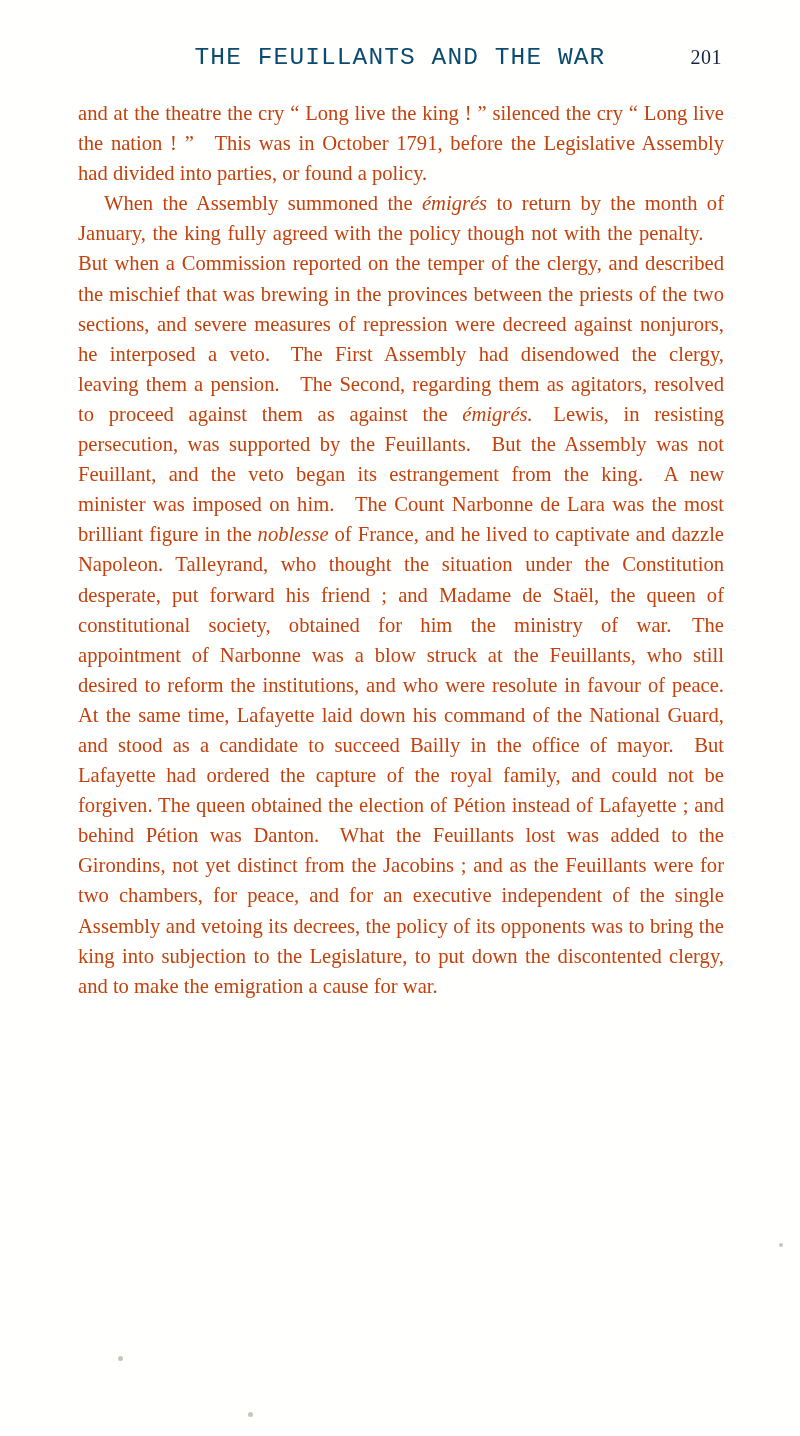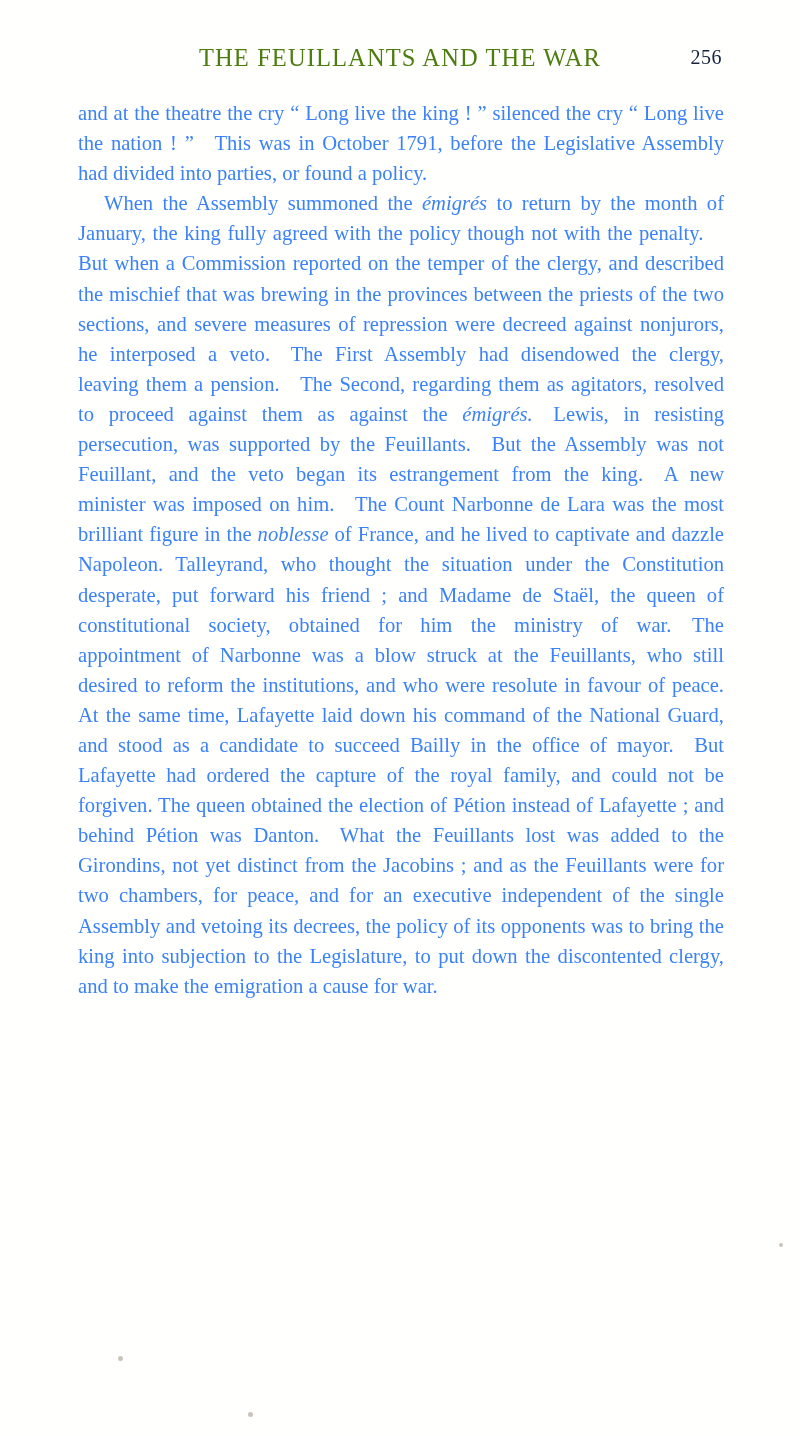--- a/index.html
+++ b/index.html
@@ -27,41 +27,41 @@
     top: 44px;
     left: 78px;
     width: 644px;
     display: flex;
     align-items: baseline;
     justify-content: center;
   }
   .header-title {
     font-size: 24.5px;
     letter-spacing: 1.1px;
-    color: #4d7c0f;
+    color: #0c4a6e;
     white-space: nowrap;
-    font-family: Liberation Serif, serif;
+    font-family: Liberation Mono, monospace;
   }
   .page-number {
     position: absolute;
     right: 0;
     top: 2px;
     font-size: 20px;
     letter-spacing: 0.5px;
     color: #16213e;
   }
   .body-text {
     position: absolute;
     top: 98px;
     left: 78px;
     width: 646px;
     font-size: 20.6px;
     line-height: 30.1px;
     text-align: justify;
-    color: #3b82f6;
+    color: #c2410c;
     font-family: "Liberation Serif", serif;
   }
   .body-text p {
     margin: 0;
     text-indent: 0;
   }
   .body-text p.indent {
     text-indent: 26px;
   }
   .body-text i {
@@ -77,21 +77,21 @@
   .speck-2 { left: 248px; top: 1412px; width: 5px; height: 5px; }
   .speck-3 { left: 779px; top: 1243px; width: 4px; height: 4px; }
 </style>
 </head>
 <body>
 
 <div class="page">
 
   <div class="header">
     <span class="header-title">THE FEUILLANTS AND THE WAR</span>
-    <span class="page-number">256</span>
+    <span class="page-number">201</span>
   </div>
 
   <div class="body-text">
     <p>and at the theatre the cry “ Long live the king ! ” silenced the cry “ Long live the nation ! ” This was in October 1791, before the Legislative Assembly had divided into parties, or found a policy.</p>
     <p class="indent">When the Assembly summoned the <i>émigrés</i> to return by the month of January, the king fully agreed with the policy though not with the penalty. But when a Commission reported on the temper of the clergy, and described the mischief that was brewing in the provinces between the priests of the two sections, and severe measures of repression were decreed against nonjurors, he interposed a veto. The First Assembly had disendowed the clergy, leaving them a pension. The Second, regarding them as agitators, resolved to proceed against them as against the <i>émigrés.</i> Lewis, in resisting persecution, was supported by the Feuillants. But the Assembly was not Feuillant, and the veto began its estrangement from the king. A new minister was imposed on him. The Count Narbonne de Lara was the most brilliant figure in the <i>noblesse</i> of France, and he lived to captivate and dazzle Napoleon. Talleyrand, who thought the situation under the Constitution desperate, put forward his friend ; and Madame de Staël, the queen of constitutional society, obtained for him the ministry of war. The appointment of Narbonne was a blow struck at the Feuillants, who still desired to reform the institutions, and who were resolute in favour of peace. At the same time, Lafayette laid down his command of the National Guard, and stood as a candidate to succeed Bailly in the office of mayor. But Lafayette had ordered the capture of the royal family, and could not be forgiven. The queen obtained the election of Pétion instead of Lafayette ; and behind Pétion was Danton. What the Feuillants lost was added to the Girondins, not yet distinct from the Jacobins ; and as the Feuillants were for two chambers, for peace, and for an executive independent of the single Assembly and vetoing its decrees, the policy of its opponents was to bring the king into subjection to the Legislature, to put down the discontented clergy, and to make the emigration a cause for war.</p>
   </div>
 
   <div class="speck speck-1"></div>
   <div class="speck speck-2"></div>
   <div class="speck speck-3"></div>

